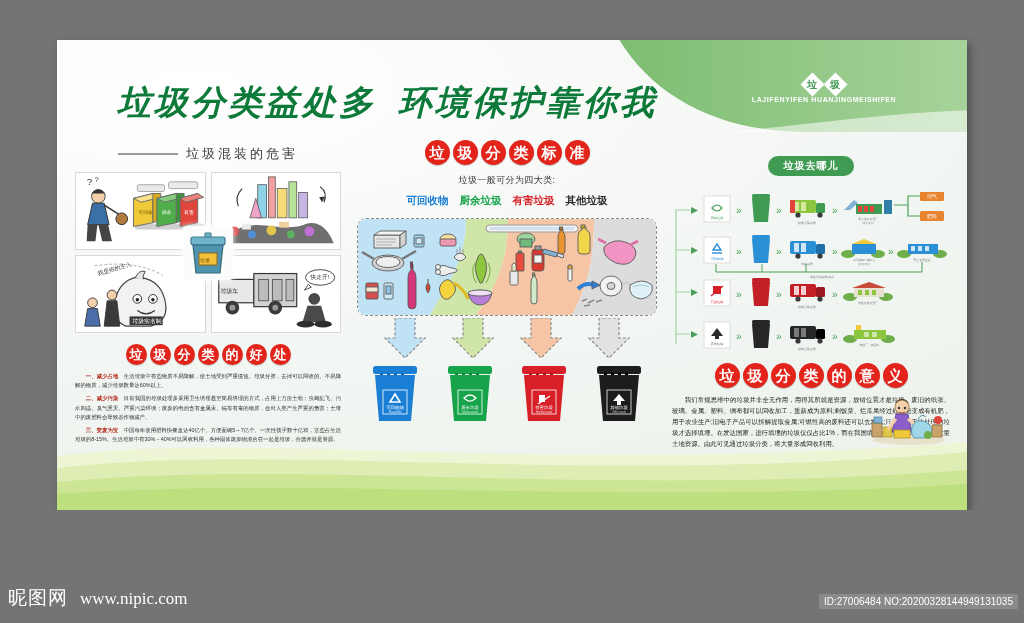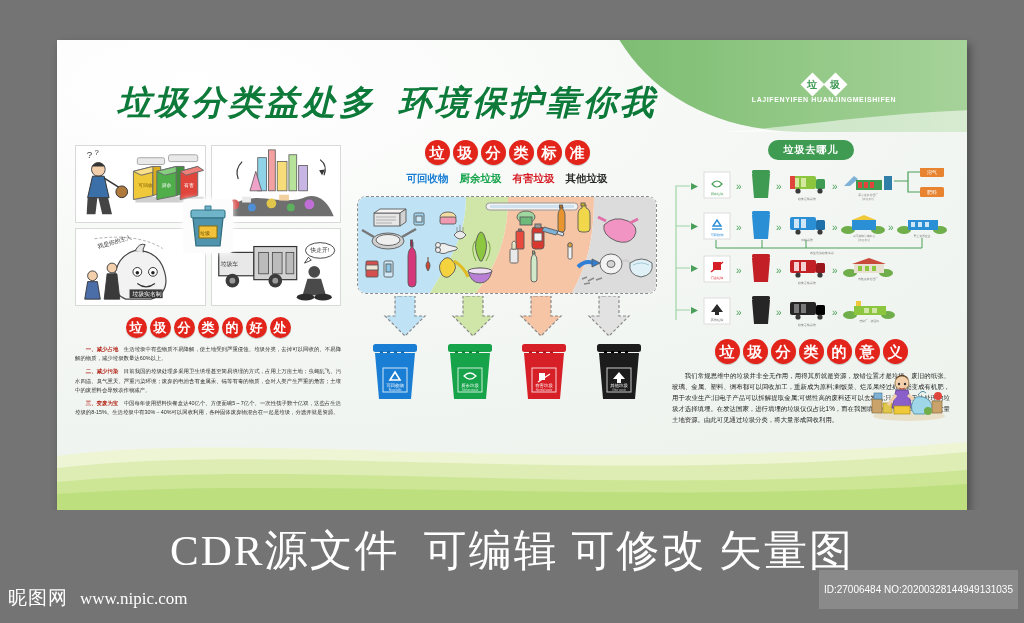--- a/index.html
+++ b/index.html
@@ -128,21 +128,21 @@
   .arrows{position:relative;height:42px;margin-top:2px;}
   .arrows svg{display:block;}
 
   .bins{display:flex;justify-content:space-between;margin-top:2px;padding:0 12px;}
   .bin{width:52px;}
   .bin svg{display:block;width:52px;height:62px;}
 
   
   .col-right{position:absolute;left:615px;top:100px;width:278px;}
   .pill{
-    margin:0 auto;width:86px;height:20px;border-radius:10px;background:#3f9a52;
+    margin:16px auto;width:86px;height:20px;border-radius:10px;background:#3f9a52;
     color:#fff;font-size:10px;font-weight:bold;line-height:20px;text-align:center;
     letter-spacing:1px;
   }
   .flow{margin-top:8px;position:relative;height:165px;}
   .flow svg{display:block;}
 
   .r-title{margin-top:6px;}
   .r-body{
     margin-top:6px;font-size:6.4px;line-height:11px;color:#1d1d1d;text-align:justify;
   }
@@ -161,21 +161,21 @@
   }
   .cdr .sp{display:inline-block;width:24px;}
   .brand{
     position:absolute;left:8px;bottom:12px;color:#fff;white-space:nowrap;
     font-family:"Liberation Serif","DejaVu Serif",serif;
   }
   .brand .cn{font-size:19px;letter-spacing:1px;text-align:center;}
   .brand .url{font-size:17px;margin-left:12px;}
   .idbadge{
     position:absolute;right:6px;bottom:14px;
-    background:#8a8a8a;color:#ffffff;font-size:10px;padding:14px 5px;
+    background:#8a8a8a;color:#ffffff;font-size:10px;padding:2px 5px;
     font-family:"Liberation Sans",sans-serif;white-space:nowrap;
   }
 </style>
 </head>
 <body>
 
 <div class="stage">
 
   <div class="board">
 
@@ -202,20 +202,24 @@
             <span>垃</span>
           </span>
         <span class="dia">
             <span>圾</span>
           </span>
       </div>
       <div class="line2">LAJIFENYIFEN  HUANJINGMEISHIFEN</div>
     </div>
 
     <div class="col-left">
+      <div class="lheading">
+        <span class="rule"></span>
+        <span>垃圾混装的危害</span>
+      </div>
 
       <div class="cartoon-grid">
 
         <div class="cart">
           <svg viewBox="0 0 130 78">
             <rect width="130" height="78" fill="#fff"></rect>
             <rect x="60" y="52" width="70" height="6" fill="#cfcfcf"></rect>
 
             <g>
               <path d="M58,26 l20,-5 l0,30 l-20,4 Z" fill="#f0c93a" stroke="#6b6b6b" stroke-width="1"></path>
@@ -359,20 +363,21 @@
     <div class="col-mid">
       <div class="redtitle big">
         <i>垃</i>
         <i>圾</i>
         <i>分</i>
         <i>类</i>
         <i>标</i>
         <i>准</i>
       </div>
 
+      <div class="mid-sub">垃圾一般可分为四大类:</div>
 
       <div class="cat-row">
         <span style="color:#1a7fd4">可回收物</span>
         <span style="color:#16a34a">厨余垃圾</span>
         <span style="color:#d61f26">有害垃圾</span>
         <span style="color:#2b2b2b">其他垃圾</span>
       </div>
 
       <div class="illus">
         <svg width="298" height="96" viewBox="0 0 298 96">
@@ -803,22 +808,19 @@
       <svg width="910" height="88" viewBox="0 0 910 88" preserveAspectRatio="none">
         <path d="M0,34 C200,8 480,54 910,20 L910,88 L0,88 Z" fill="#eef5d4"></path>
         <path d="M0,46 C230,20 520,64 910,30 L910,88 L0,88 Z" fill="#dcecb0" opacity=".9"></path>
         <path d="M0,60 C250,36 540,76 910,48 L910,88 L0,88 Z" fill="#c9e48f" opacity=".85"></path>
         <path d="M0,72 C260,54 560,84 910,62 L910,88 L0,88 Z" fill="#b9dd78" opacity=".8"></path>
       </svg>
     </div>
   </div>
 
   <div class="footer">
-    <div class="cdr">
-      <span>CDR源文件</span><span class="sp"></span><span>可编辑 可修改 矢量图</span>
-    </div>
     <div class="brand">
       <span class="cn">昵图网</span><span class="url">www.nipic.com</span>
     </div>
     <div class="idbadge">ID:27006484 NO:20200328144949131035</div>
   </div>
 
 </div>
 
 </body></html>

